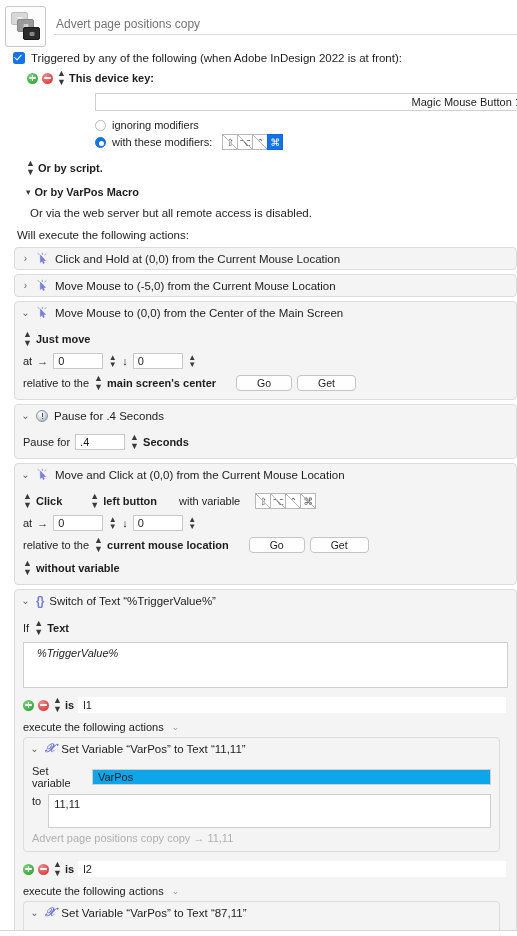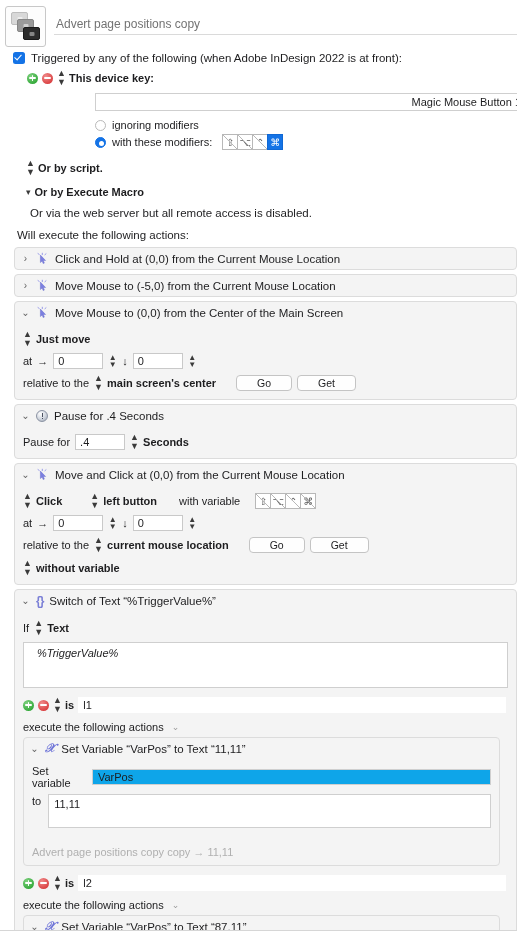--- a/index.html
+++ b/index.html
@@ -150,21 +150,21 @@
   .inner-act {
     border:1px solid #dcdcdc; border-radius:4px; background:#f4f4f4;
     margin-top:4px; width:477px; overflow:hidden;
   }
   .inner-body { padding:1px 8px 7px 8px; }
   .setvar-row { display:flex; align-items:center; gap:7px; margin-top:5px; font-size:11px; }
   .namefield { border:1px solid #cfcfcf; background:#0ea5e9; height:16px; width:437px;
                font-size:11px; padding:0 5px; line-height:15px; }
   .tofield { border:1px solid #cfcfcf; background:#fff; height:34px; width:448px;
              font-size:11px; padding:3px 5px; }
-  .hint { margin-top:18px; font-size:11px; color:#b0b0b0; }
+  .hint { margin-top:4px; font-size:11px; color:#b0b0b0; }
   .hint .arr { padding:0 3px; }
   .varX { font-style:italic; font-weight:bold; color:#6f75d8; font-size:12px;
           font-family:"Liberation Serif", serif; }
   .braces { color:#7a7fd6; font-size:12px; font-weight:bold; letter-spacing:-1px; }
   .clock { width:12px; height:12px; border-radius:50%;
            background: radial-gradient(circle at 35% 28%, #ffffff 0%, #cfd4dd 55%, #9aa2b1 100%);
            border:1px solid #8b93a3; position:relative; flex:0 0 12px; }
   .clock::before { content:""; position:absolute; left:5px; top:2px; width:1.2px; height:4px; background:#4a5160; }
   .clock::after  { content:""; position:absolute; left:5px; top:7.5px; width:1.2px; height:1.4px; background:#4a5160; }
 
@@ -225,21 +225,21 @@
     <div class="or-line">
       <span class="stepper">
           <span>▲</span>
           <span>▼</span>
         </span>
       <span class="bold">Or by script.</span>
     </div>
 
     <div class="or-line">
       <span class="chev">▾</span>
-      <span class="bold">Or by Execute Macro</span>
+      <span class="bold">Or by VarPos Macro</span>
     </div>
 
     <div class="plain">Or via the web server but all remote access is disabled.</div>
     <div class="willexec">Will execute the following actions:</div>
   </div>
 
   <div class="actions">
 
     <div class="act collapsed">
       <div class="act-hdr">

